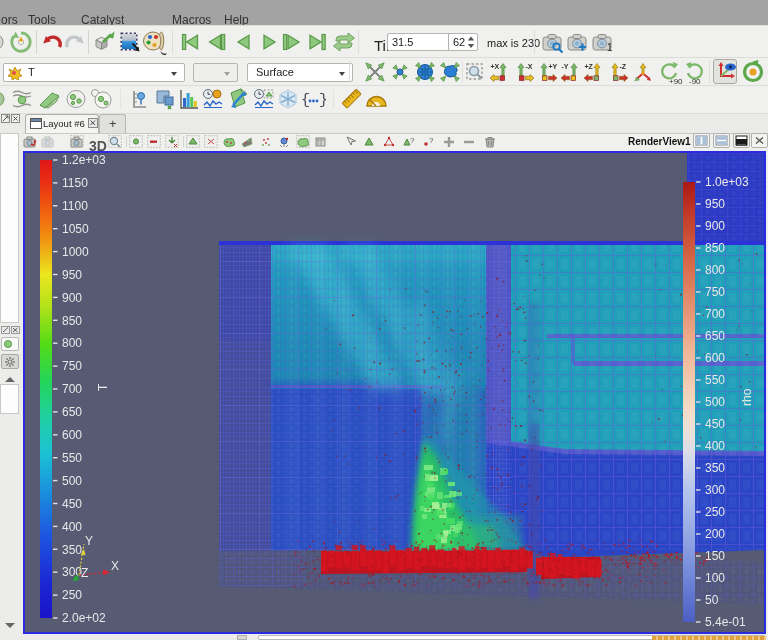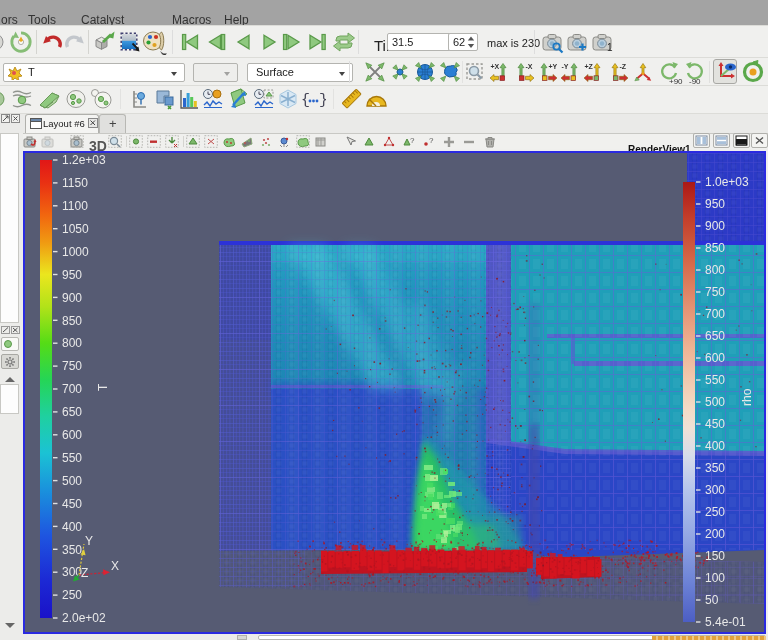--- a/index.html
+++ b/index.html
@@ -477,21 +477,21 @@
       <path d="M7,2 v10 M2,7 h10" stroke="#9a9a96" stroke-width="2.4"></path>
     </svg>
     <svg class="ic" style="left:462px;top:135px" width="14" height="13" viewBox="0 0 14 13">
       <path d="M2,7 h10" stroke="#9a9a96" stroke-width="2.4"></path>
     </svg>
     <svg class="ic" style="left:483px;top:135px" width="14" height="13" viewBox="0 0 14 13">
       <path d="M3,4 h8 l-1,8 h-6 z" fill="#b0b0ac" stroke="#8a8a86"></path>
       <path d="M5,4 v-1.5 h4 v1.5 M2,4 h10" stroke="#8a8a86" fill="none"></path>
       <path d="M5.5,6 v4 M8.5,6 v4" stroke="#8a8a86"></path>
     </svg>
-    <span class="lbl" style="left:628px;top:144px;font-size:10px;font-weight:bold;text-decoration:underline;color:#111">RenderView1</span>
+    <span class="lbl" style="left:628px;top:136px;font-size:10px;font-weight:bold;color:#111">RenderView1</span>
     <div class="abs" style="left:693px;top:133px;width:17px;height:15px;background:#f4f4f2;border:1px solid #b0b0ac;border-radius:2px"></div>
     <svg class="ic" style="left:695px;top:135px" width="13" height="11" viewBox="0 0 13 11">
       <rect x="1" y="1" width="11" height="9" fill="#fff" stroke="#7a8aa0"></rect>
       <rect x="2" y="2" width="3.6" height="7" fill="#a8c0da"></rect>
       <rect x="7.4" y="2" width="3.6" height="7" fill="#a8c0da"></rect>
     </svg>
     <div class="abs" style="left:713px;top:133px;width:17px;height:15px;background:#f4f4f2;border:1px solid #b0b0ac;border-radius:2px"></div>
     <svg class="ic" style="left:715px;top:135px" width="13" height="11" viewBox="0 0 13 11">
       <rect x="1" y="1" width="11" height="9" fill="#fff" stroke="#7a8aa0"></rect>
       <rect x="2" y="2" width="9" height="2.8" fill="#a8c0da"></rect>

